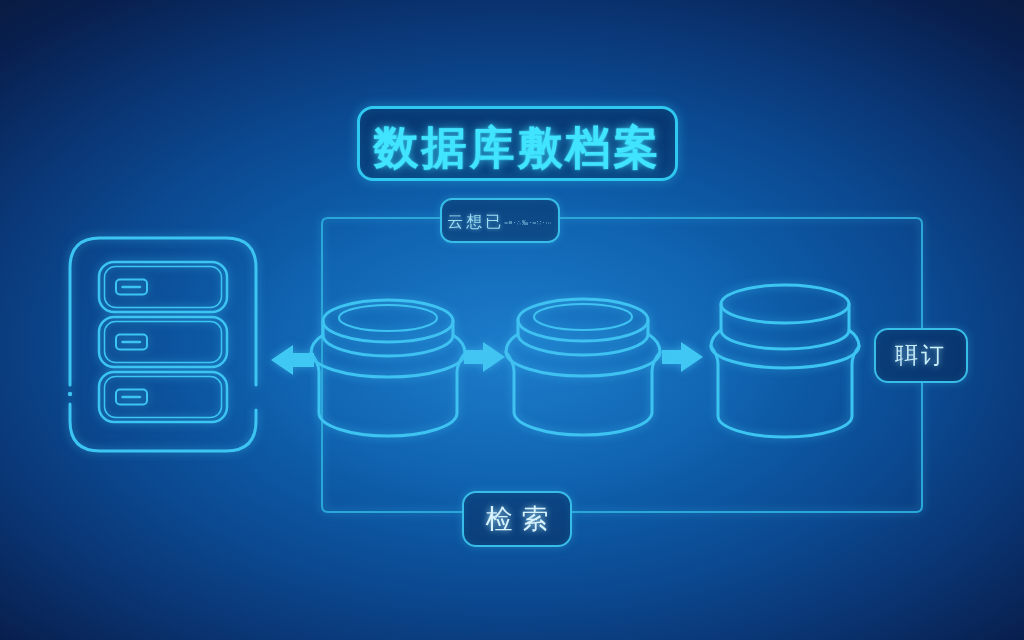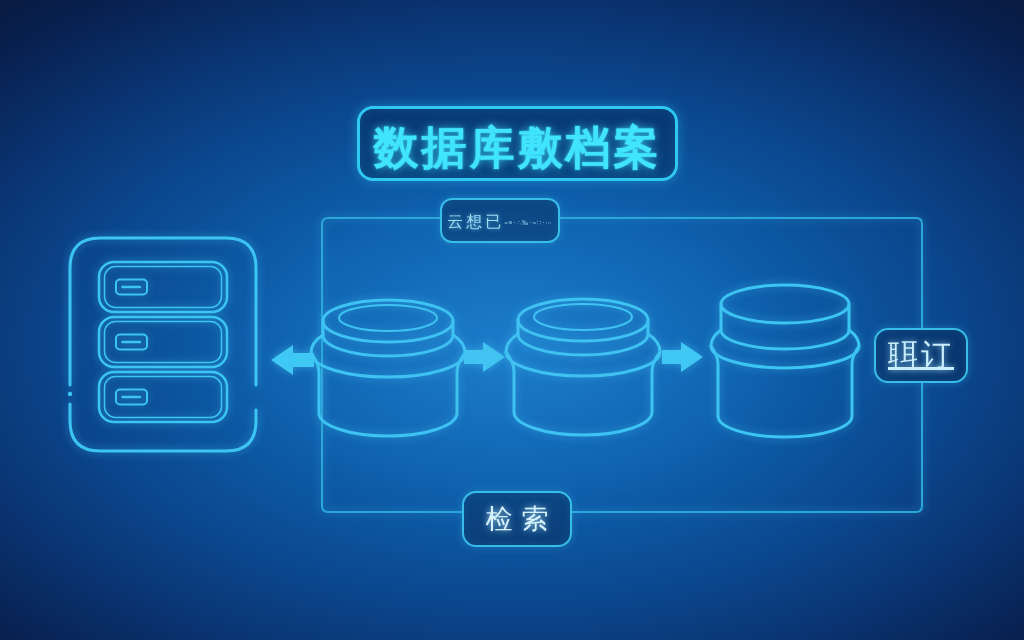--- a/index.html
+++ b/index.html
@@ -39,22 +39,22 @@
     text-shadow:0 0 10px rgba(64,228,255,.75),0 0 2px rgba(64,228,255,.9);
     white-space:nowrap;
     margin-top:8px;
   }
   .box-top{left:440px;top:198px;width:120px;height:45px;border-radius:12px;padding-top:3px;}
   .box-top .main{font-size:16px;letter-spacing:3px;color:#9fdcf2;
     text-shadow:0 0 4px rgba(120,210,245,.8);filter:blur(.3px);white-space:nowrap;}
   .box-top .sub{font-size:6.5px;letter-spacing:1px;color:#8ccbe8;margin-top:1px;
     filter:blur(.45px);white-space:nowrap;}
   .box-right{left:874px;top:328px;width:94px;height:55px;border-radius:14px;border-width:2.5px;}
-  .box-right .main{font-size:30px;letter-spacing:3px;color:#c9eefb;
-    text-shadow:0 0 6px rgba(160,230,250,.8);filter:blur(.3px);white-space:nowrap;text-decoration:underline;}
+  .box-right .main{font-size:23px;letter-spacing:3px;color:#c9eefb;
+    text-shadow:0 0 6px rgba(160,230,250,.8);filter:blur(.3px);white-space:nowrap;}
   .box-bottom{left:462px;top:491px;width:110px;height:56px;border-radius:14px;border-width:2.5px;}
   .box-bottom .main{font-size:27px;letter-spacing:9px;text-indent:9px;color:#d6f2fd;
     text-shadow:0 0 6px rgba(180,235,252,.85);white-space:nowrap;font-family:Liberation Mono, monospace;}
 </style>
 </head>
 <body>
 
 <div class="stage">
 
   <div class="title-box">

